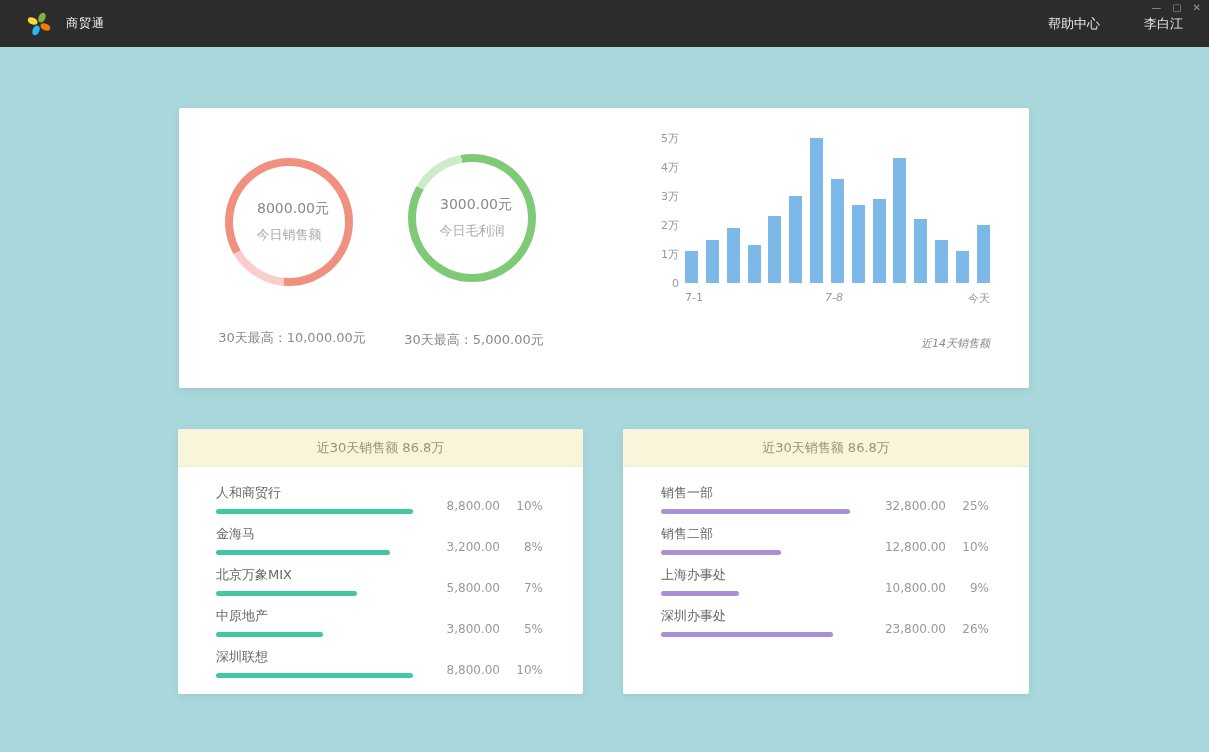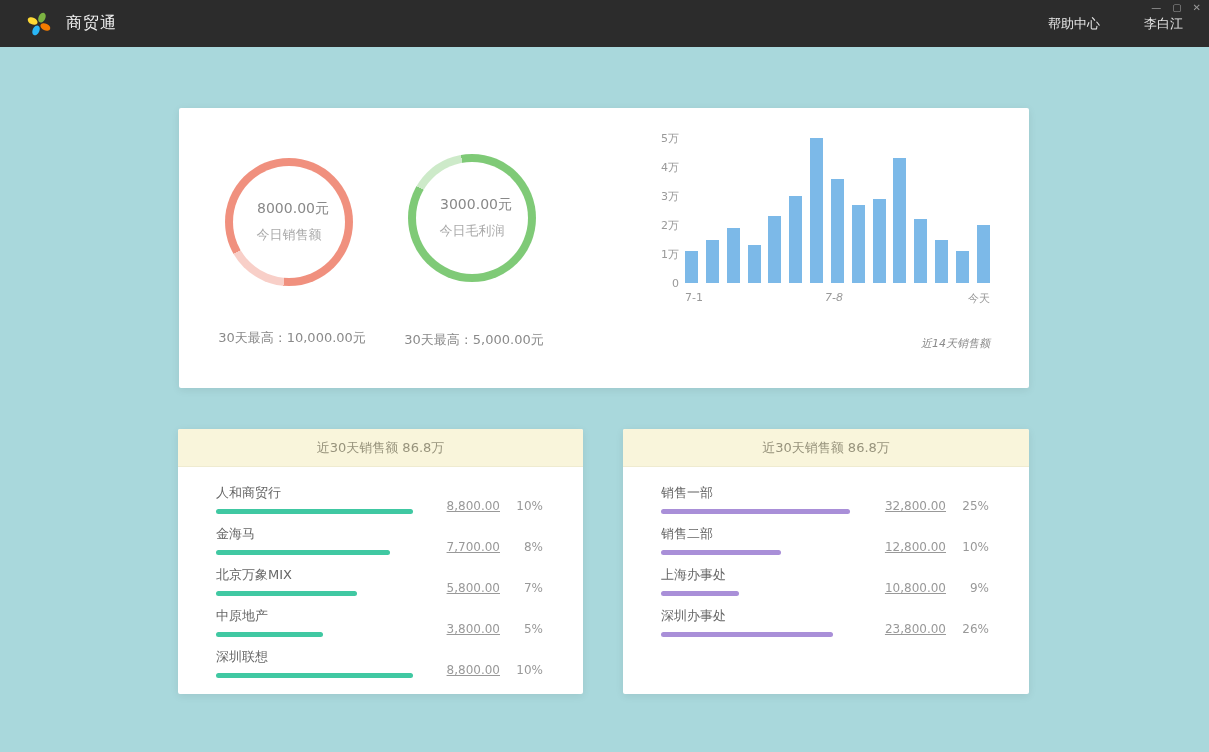--- a/index.html
+++ b/index.html
@@ -9,21 +9,21 @@
     overflow:hidden;
     background:#a9d8dc;
     font-family:"DejaVu Sans","Liberation Sans",sans-serif;
   }
 
   
   .titlebar {
     position:absolute; left:0; top:0; width:1209px; height:47px;
     background:#2c2c2c; display:flex; align-items:center; padding:0 26px;
   }
-  .app-title { color:#f2f2f2; font-size:16px; margin-left:14px; letter-spacing:1px;font-family:Liberation Serif, serif; }
+  .app-title { color:#f2f2f2; font-size:12px; margin-left:14px; letter-spacing:1px;font-family:Liberation Serif, serif; }
   .titlebar-right { margin-left:auto; display:flex; align-items:center; gap:44px; }
   .titlebar-right .tb-link { color:#e6e6e6; font-size:13px; cursor:pointer; }
   .win-controls {
     position:absolute; top:3px; right:8px; display:flex; gap:11px;
     color:#9b9b9b; font-size:10px; line-height:10px;
   }
   .win-controls span { cursor:pointer; }
 
   
   .card {
@@ -79,21 +79,21 @@
     height:38px; line-height:38px; background:#f9f5db;
     border-bottom:1px solid #efebd0; text-align:center;
     font-size:13px; color:#97937c; border-radius:2px 2px 0 0;
   }
   .rows { padding:17px 40px 0 38px; }
   .row { display:flex; justify-content:space-between; align-items:flex-end; margin-bottom:11px; }
   .row-left { width:210px; }
   .row-name { font-size:13px; color:#666; margin-bottom:7px; }
   .row-bar { height:5px; border-radius:3px; }
   .row-right { display:flex; align-items:baseline; gap:13px; margin-bottom:1px; }
-  .row-value { font-size:12px; color:#999;text-decoration:underline; }
+  .row-value { font-size:12px; color:#999; }
   .row-pct { font-size:12px; color:#999; min-width:30px; text-align:right; }
 </style>
 </head>
 <body>
 
 <div class="titlebar">
   <span style="display:inline-flex;">
     <svg width="26" height="26" viewBox="0 0 26 26">
       <g transform="rotate(25 13 13)">
         <ellipse cx="13" cy="6" rx="3.4" ry="5.2" fill="#7cb342"></ellipse>
@@ -182,21 +182,21 @@
         <span class="row-pct">10%</span>
       </div>
     </div>
 
     <div class="row">
       <div class="row-left">
         <div class="row-name">金海马</div>
         <div class="row-bar" style="width: 83%; background: rgb(64, 200, 162);"></div>
       </div>
       <div class="row-right">
-        <span class="row-value">7,700.00</span>
+        <span class="row-value">3,200.00</span>
         <span class="row-pct">8%</span>
       </div>
     </div>
 
     <div class="row">
       <div class="row-left">
         <div class="row-name">北京万象MIX</div>
         <div class="row-bar" style="width: 67%; background: rgb(64, 200, 162);"></div>
       </div>
       <div class="row-right">

